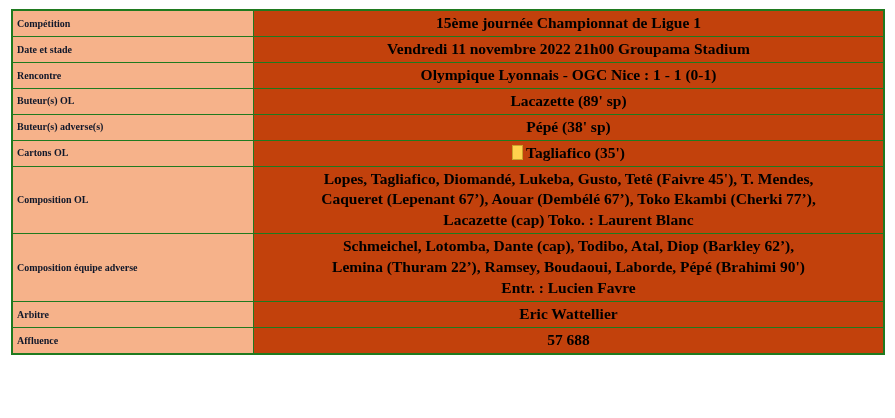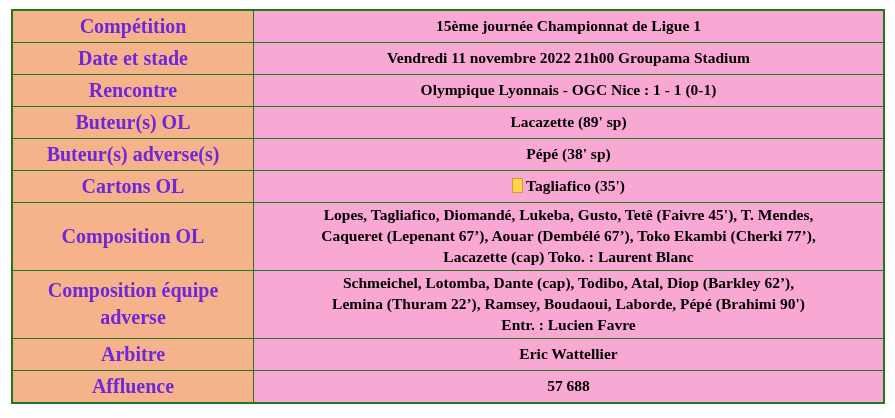--- a/index.html
+++ b/index.html
@@ -29,28 +29,28 @@
     border: 2px solid #1f7a1f;
   }
   table.match-table td {
     border: 1px solid #1f7a1f;
     padding: 2px 4px;
     vertical-align: middle;
   }
   td.label-cell {
     width: 232px;
     background: #f6b28a;
-    color: #6d28d9;
+    color: #0f172a;
     font-weight: bold;
-    text-align: center;
-    font-size: 20px;
+    text-align: left;
+    font-size: 10px;
     line-height: 1.35;
   }
   td.value-cell {
-    background: #f9a8d4;
+    background: #c2410c;
     color: #000000;
     font-weight: bold;
     text-align: center;
     font-size: 15.5px;
     line-height: 1.35;
   }
   td.value-cell.empty {
     height: 22px;
   }
   .row-line {

